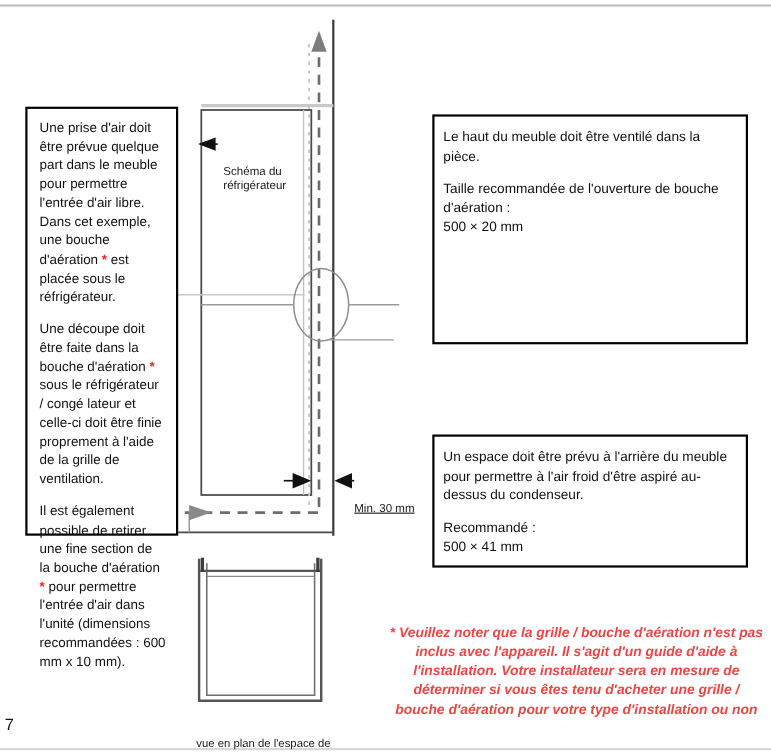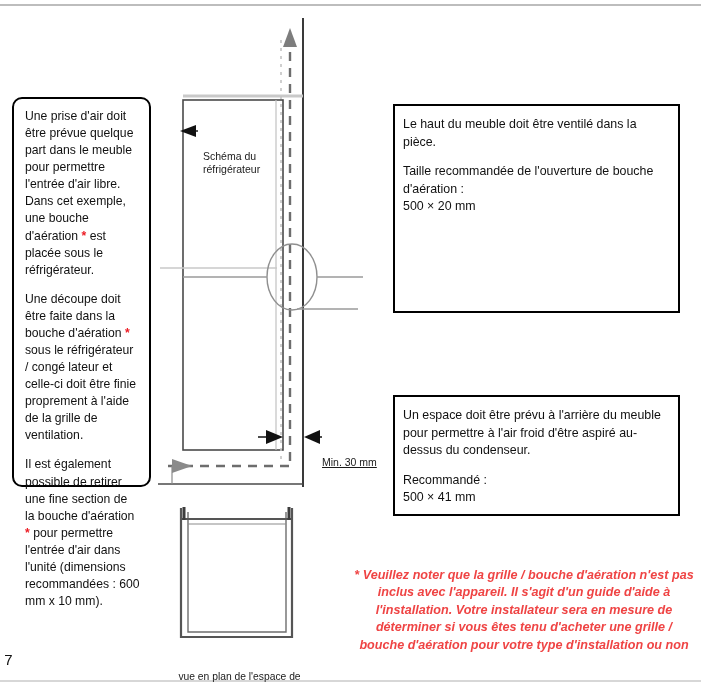--- a/index.html
+++ b/index.html
@@ -48,21 +48,21 @@
   }
   .callout p {
     margin: 0 0 12px 0;
   }
   .callout p:last-child { margin-bottom: 0; }
   .ast {
     color: #ec1c24;
     font-weight: bold;
   }
 
-  #box-left  { left: 12px;  top: 97px;  width: 139px; height: 390px; border-radius: 10px; }
+  #box-left  { left: 23px;  top: 97px;  width: 139px; height: 390px; }
   #box-left .pad { padding: 9px 9px 9px 11px; }
   #box-left  { font-size: 12.2px; line-height: 1.40; }
   #box-top-right { left: 393px; top: 104px; width: 287px; height: 209px; }
   #box-bot-right { left: 393px; top: 363px; width: 287px; height: 121px; margin-top: 32px; }
 
   
   #red-note {
     position: absolute;
     left: 352px; top: 567px;
     width: 344px;

